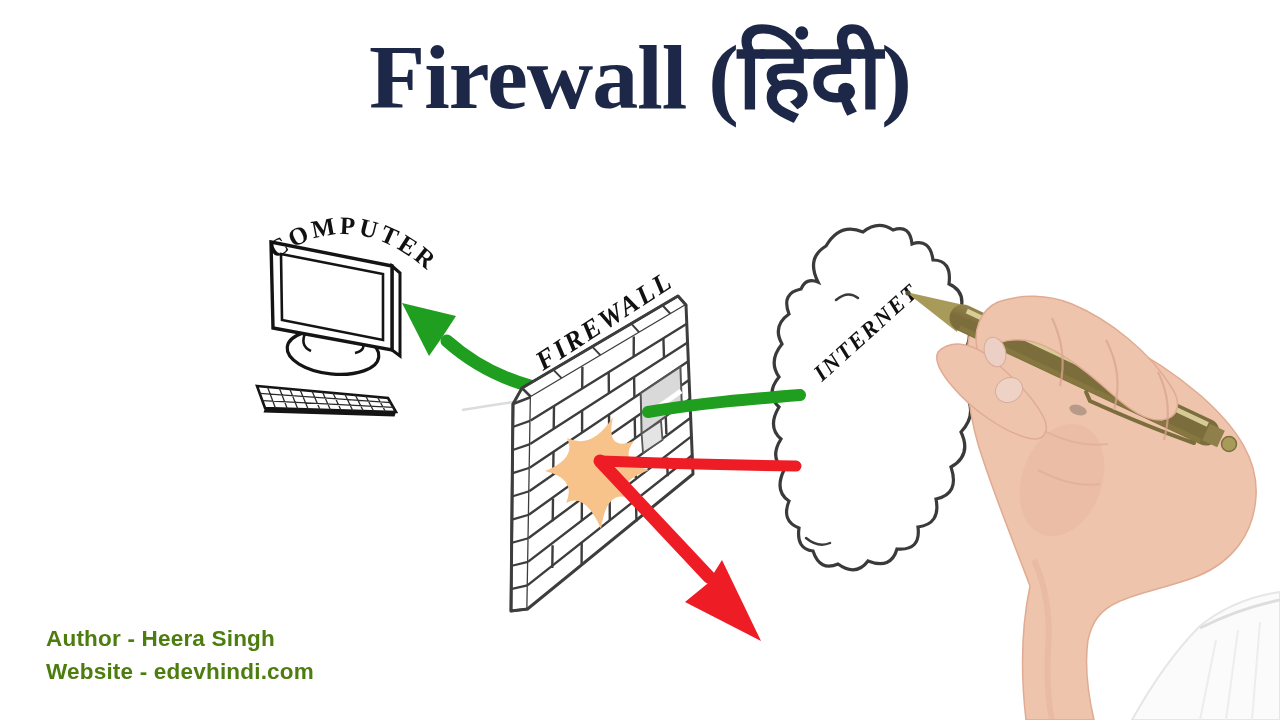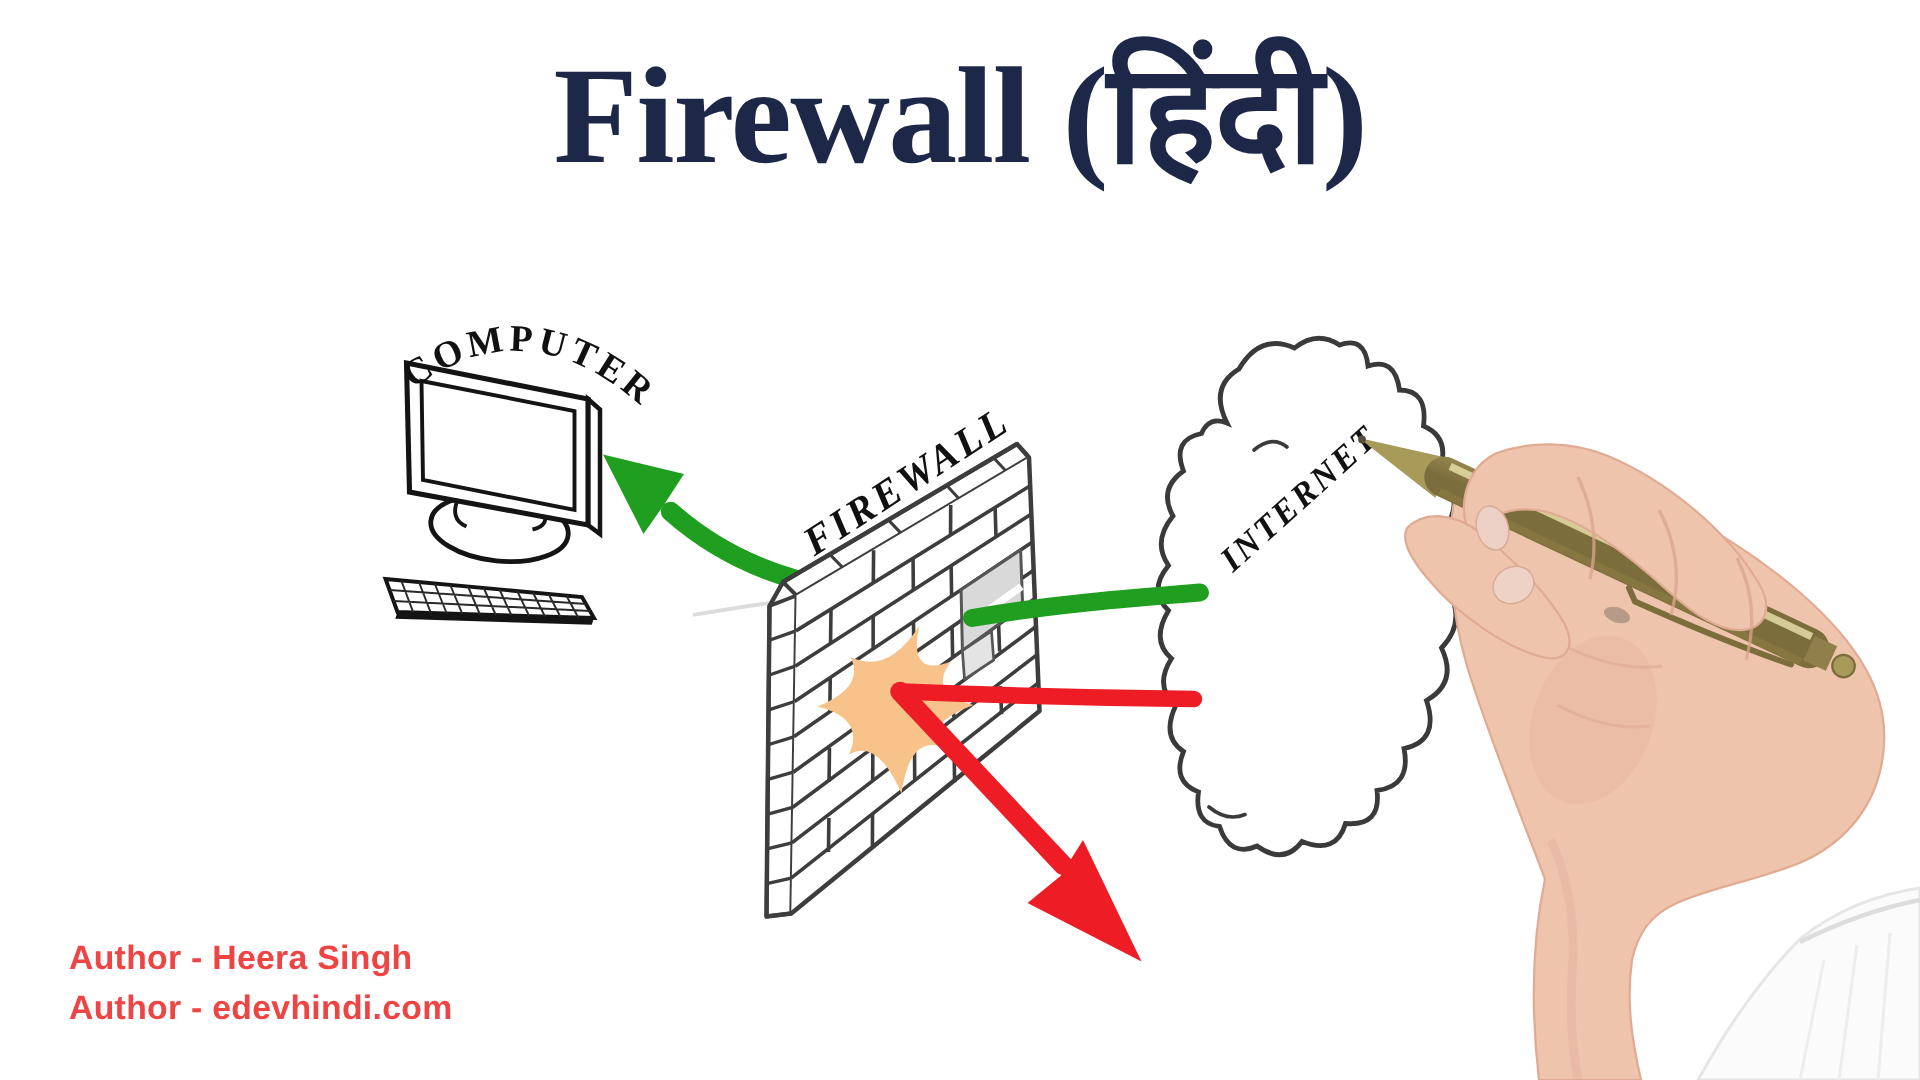--- a/index.html
+++ b/index.html
@@ -6,21 +6,21 @@
   .stage{
     position:relative;width:1280px;height:720px;background:#ffffff;
     overflow:hidden;font-family:"Liberation Sans","DejaVu Sans",sans-serif;
   }
   .title{
     position:absolute;top:10px;left:0;width:100%;text-align:center;
     font-size:92px;font-weight:700;letter-spacing:-1px;color:#1d2747;margin:0;
     font-family:Liberation Serif, serif;
   }
   .footer{
-    position:absolute;left:46px;top:622px;color:#ef4444;
+    position:absolute;left:46px;top:622px;color:#4d7c0f;
     font-size:22.5px;font-weight:700;line-height:33px;letter-spacing:.2px;
   }
   svg.diagram{position:absolute;inset:0;}
   .sketchtext{
     font-family:"Liberation Serif","DejaVu Serif",serif;
     font-weight:700;fill:#111111;
   }
 </style>
 </head>
 <body>
@@ -175,16 +175,16 @@
       <g>
         <path d="M 1200 626 C 1225 606 1252 596 1280 592 L 1280 720 L 1132 720 C 1152 684 1174 652 1200 626 Z" fill="#fbfbfb" stroke="#e6e6e6" stroke-width="2"></path>
         <path d="M 1200 628 Q 1240 608 1280 600" fill="none" stroke="#dddddd" stroke-width="3"></path>
         <path d="M 1216 640 L 1200 720 M 1238 630 L 1226 720 M 1260 622 L 1252 720" fill="none" stroke="#ededed" stroke-width="2"></path>
       </g>
     </g>
   </svg>
 
   <div class="footer">
     <div>Author - Heera Singh</div>
-    <div>Author - edevhindi.com</div>
+    <div>Website - edevhindi.com</div>
   </div>
 
 </div>
 
 </body></html>

